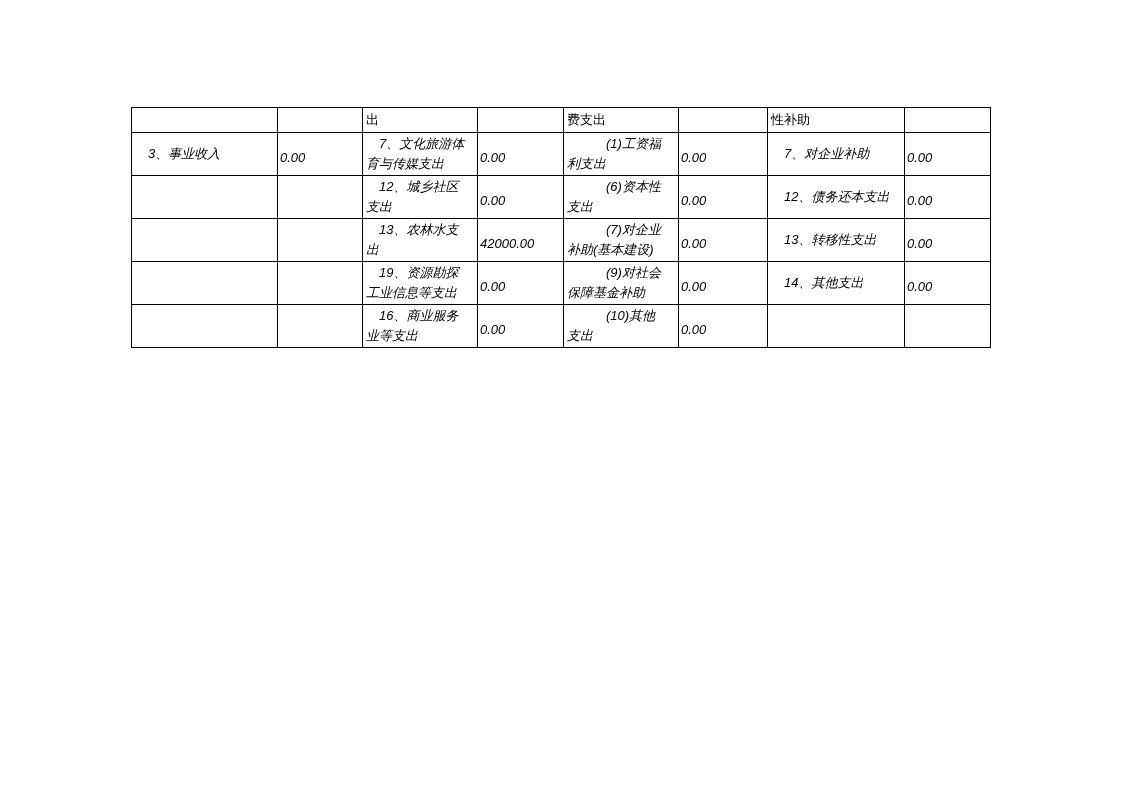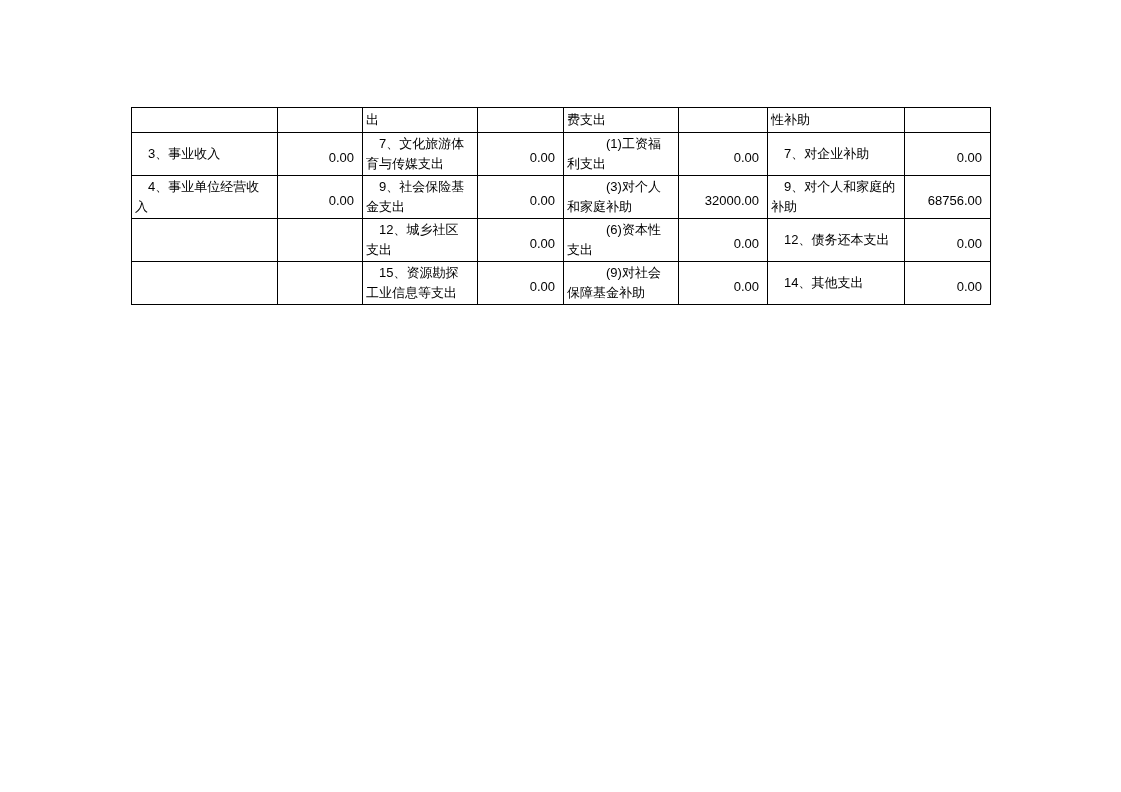--- a/index.html
+++ b/index.html
@@ -24,30 +24,29 @@
   }
   table.budget-table td {
     border: 1px solid #000000;
     font-family: "Liberation Sans", "DejaVu Sans", sans-serif;
     font-size: 13px;
     line-height: 20px;
     color: #000000;
     vertical-align: middle;
     overflow: hidden;
   }
-  tr.data-row { height: 42px; }
+  tr.data-row { height: 42px; font-style: italic; }
   tr.partial-row { height: 25px; }
   td.label {
     text-align: left;
     white-space: pre-wrap;
     word-break: break-all;
     padding: 1px 2px 1px 3px;
   }
   td.value {
-    text-align: right;
     white-space: nowrap;
     padding: 8px 8px 1px 2px;
   }
 </style>
 </head>
 <body>
 
 <div class="page">
   <table class="budget-table">
     <colgroup>
@@ -77,52 +76,62 @@
     <td class="label">　7、文化旅游体
 育与传媒支出</td>
     <td class="value">0.00</td>
     <td class="label">　　　(1)工资福
 利支出</td>
     <td class="value">0.00</td>
     <td class="label">　7、对企业补助</td>
     <td class="value">0.00</td>
   </tr>
         <tr class="data-row">
-    <td class="label">　4、事业单位经营收
-入</td>
-    <td class="value">0.00</td>
-    <td class="label">　9、社会保险基
-金支出</td>
-    <td class="value">0.00</td>
-    <td class="label">　　　(3)对个人
-和家庭补助</td>
-    <td class="value">32000.00</td>
-    <td class="label">　9、对个人和家庭的
-补助</td>
-    <td class="value">68756.00</td>
-  </tr>
-        <tr class="data-row">
     <td class="label"></td>
     <td class="value"></td>
     <td class="label">　12、城乡社区
 支出</td>
     <td class="value">0.00</td>
     <td class="label">　　　(6)资本性
 支出</td>
     <td class="value">0.00</td>
     <td class="label">　12、债务还本支出</td>
     <td class="value">0.00</td>
   </tr>
         <tr class="data-row">
     <td class="label"></td>
     <td class="value"></td>
-    <td class="label">　15、资源勘探
+    <td class="label">　13、农林水支
+出</td>
+    <td class="value">42000.00</td>
+    <td class="label">　　　(7)对企业
+补助(基本建设)</td>
+    <td class="value">0.00</td>
+    <td class="label">　13、转移性支出</td>
+    <td class="value">0.00</td>
+  </tr>
+        <tr class="data-row">
+    <td class="label"></td>
+    <td class="value"></td>
+    <td class="label">　19、资源勘探
 工业信息等支出</td>
     <td class="value">0.00</td>
     <td class="label">　　　(9)对社会
 保障基金补助</td>
     <td class="value">0.00</td>
     <td class="label">　14、其他支出</td>
     <td class="value">0.00</td>
   </tr>
+        <tr class="data-row">
+    <td class="label"></td>
+    <td class="value"></td>
+    <td class="label">　16、商业服务
+业等支出</td>
+    <td class="value">0.00</td>
+    <td class="label">　　　(10)其他
+支出</td>
+    <td class="value">0.00</td>
+    <td class="label"></td>
+    <td class="value"></td>
+  </tr>
       </tbody>
   </table>
 </div>
 
 </body></html>

